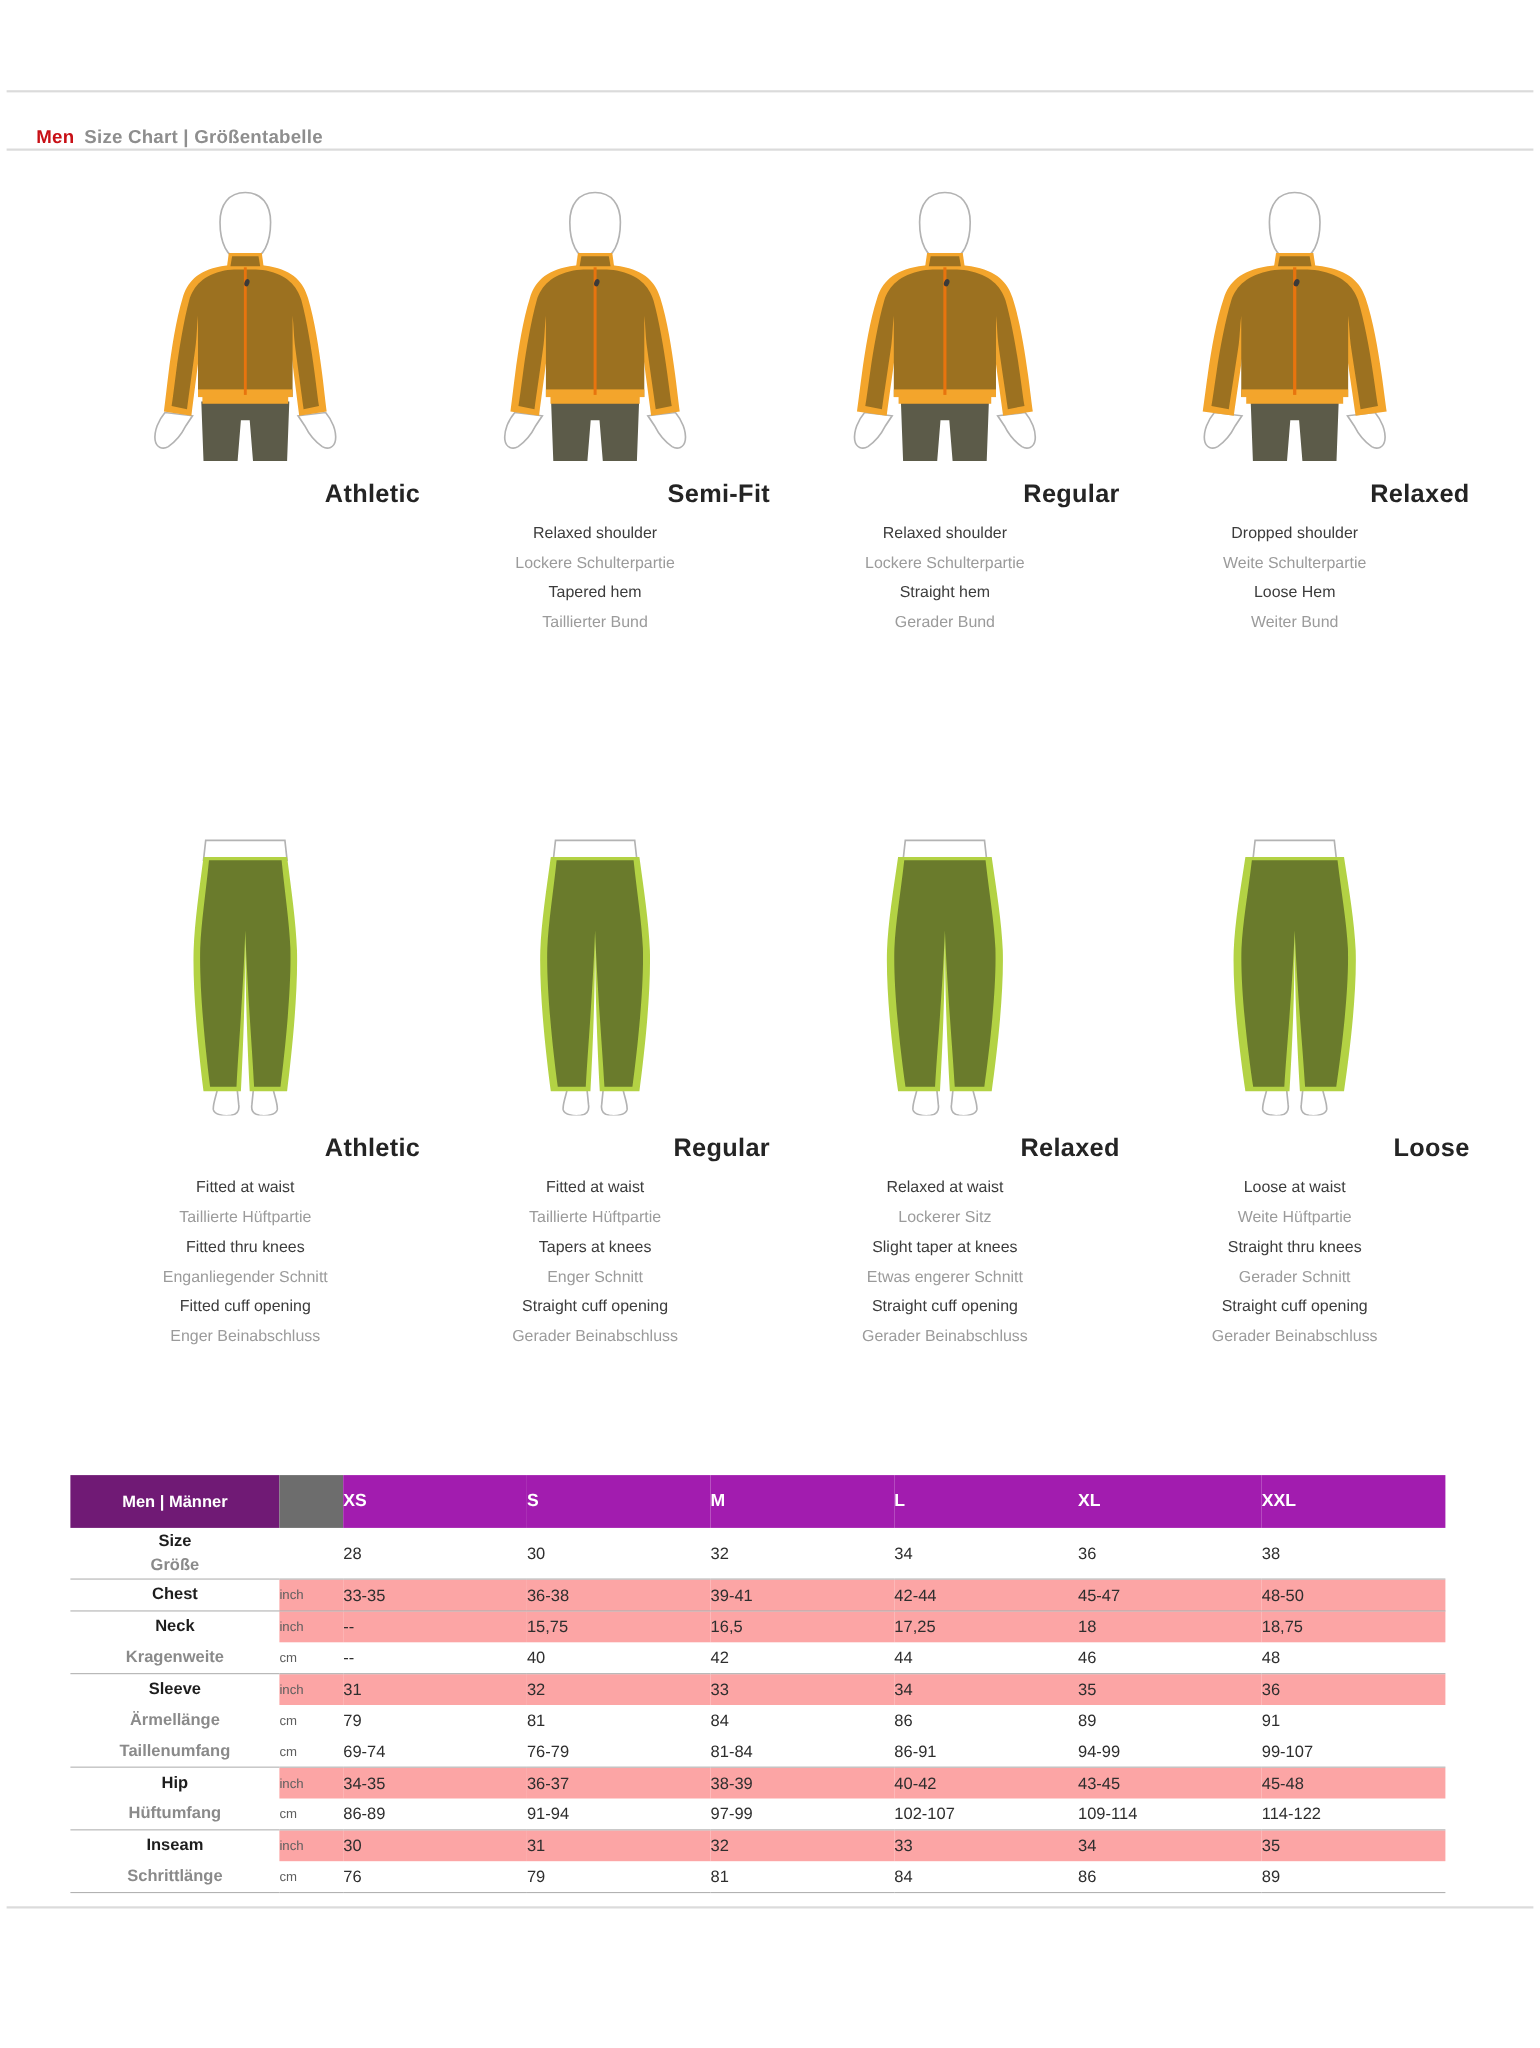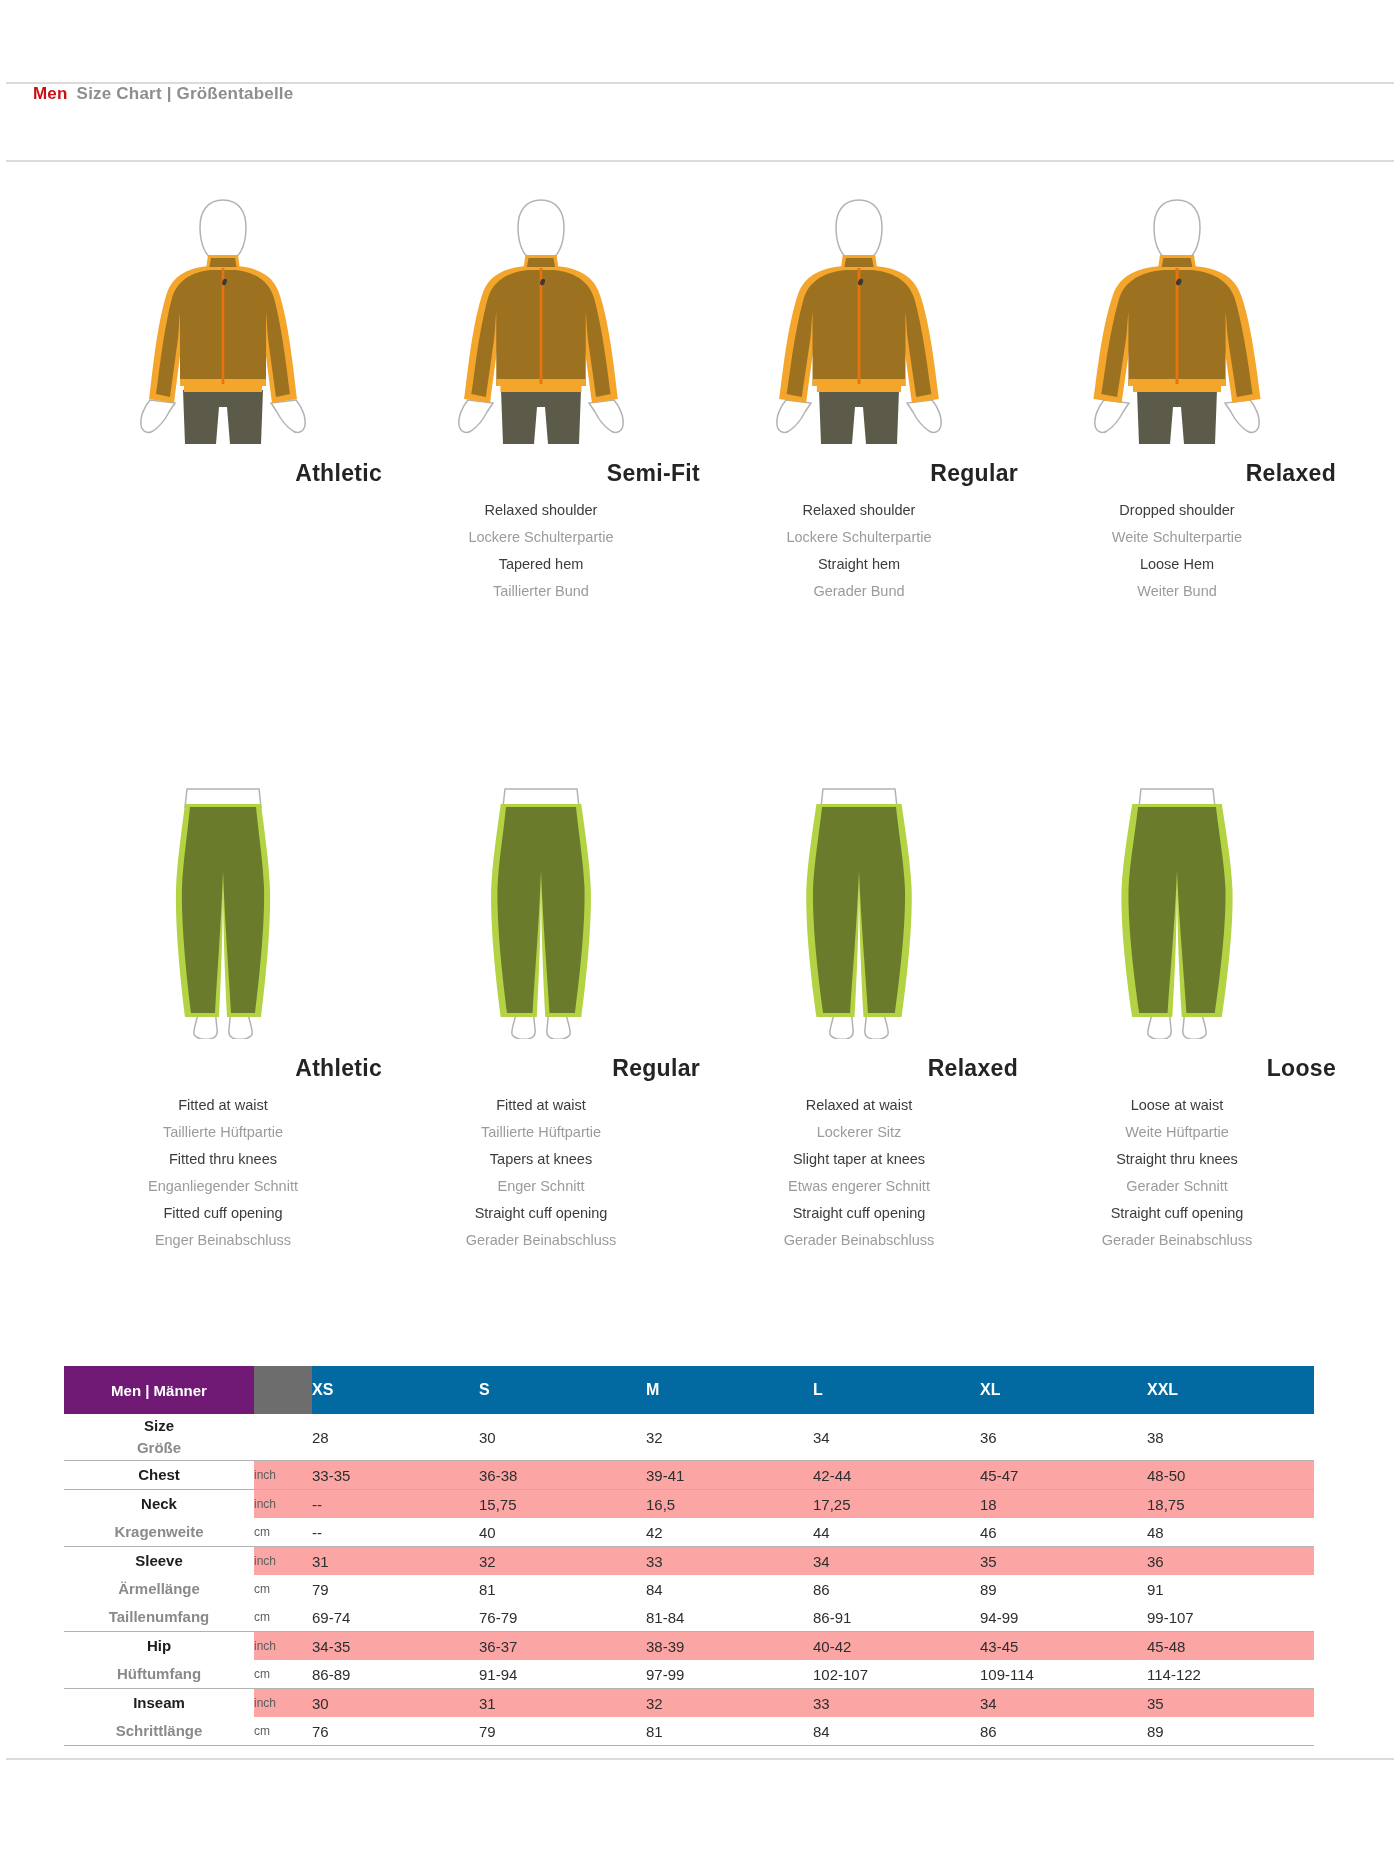--- a/index.html
+++ b/index.html
@@ -5,21 +5,21 @@
   html,body{margin:0;padding:0;}
   body{
     width:1400px;height:1862px;background:#ffffff;overflow:hidden;
     font-family:"Liberation Sans", sans-serif;
     -webkit-font-smoothing:antialiased;
   }
   .hr{height:2px;background:#dbdbdb;margin:0 6px;}
   .hr-top{margin-top:82px;}
   .hr-bottom{margin-top:12px;}
   .page-header{
-    height:76px;display:flex;align-items:flex-start;gap:9px;
+    height:51px;display:flex;align-items:flex-end;gap:9px;
     padding-left:33px;font-size:17px;font-weight:700;letter-spacing:.2px;
   }
   .page-header .hl{color:#c81016;}
   .page-header .rest{color:#8e8e8e;}
 
   .fits{
     display:grid;grid-template-columns:repeat(4,1fr);
     margin:0 64px;text-align:center;
   }
   .fits-jackets{margin-top:32px;}
@@ -32,21 +32,21 @@
   .fit-line{font-size:14.5px;line-height:27px;}
   .fit-line.en{color:#3c3c3c;}
   .fit-line.de{color:#9b9b9b;}
 
   .table-wrap{margin:112px 0 0 64px;}
   table.size-table{border-collapse:collapse;table-layout:fixed;width:1250px;}
   table.size-table td,table.size-table th{padding:0;vertical-align:middle;}
   tr.head th{height:48px;}
   th.corner{background:#701a75;color:#ffffff;font-size:15px;font-weight:700;text-align:center;}
   th.unit-h{background:#6d6d6d;}
-  th.size-h{background:#0369a1;color:#ffffff;font-size:16px;font-weight:700;text-align:left;padding-left:56px;}
+  th.size-h{background:#a21caf;color:#ffffff;font-size:16px;font-weight:700;text-align:left;padding-left:56px;}
   tr.size-row td{height:46px;}
   tr.row-inch td,tr.row-cm td{height:28px;}
   tr.row-inch td{border-top:1px solid #b2b2b2;}
   tbody tr:last-child td{border-bottom:1px solid #b2b2b2;}
   tr.row-inch td.unit-cell,tr.row-inch td.val{background:#fca5a5;}
   td.label-cell{text-align:center;}
   .lab-en{color:#1d1d1d;font-weight:700;font-size:15px;line-height:22px;}
   .lab-de{color:#8a8a8a;font-weight:700;font-size:15px;line-height:22px;}
   td.unit-cell{font-size:12px;color:#5e5e5e;padding-left:14px;}
   td.val{font-size:15px;color:#2e2e2e;padding-left:56px;}

